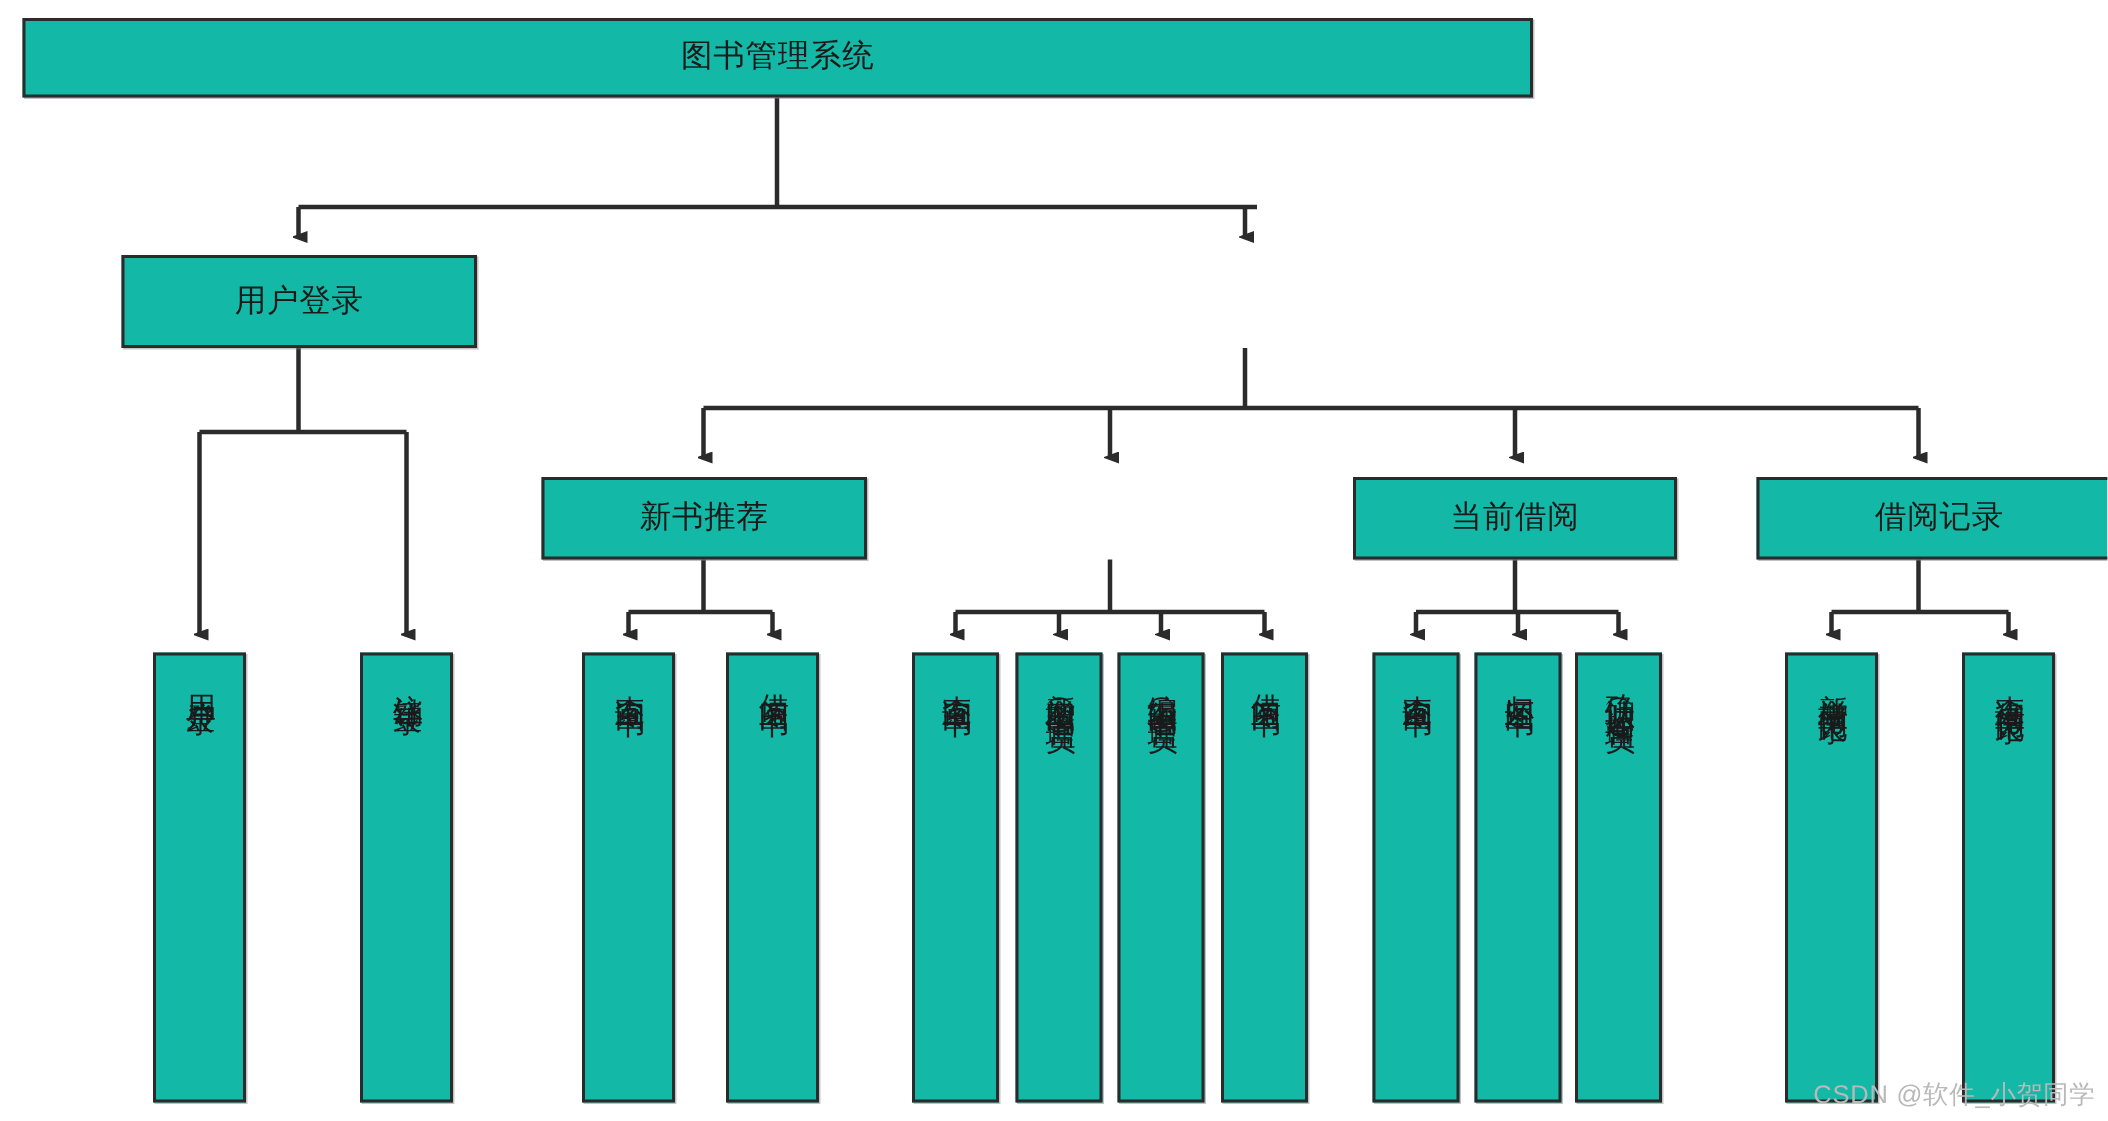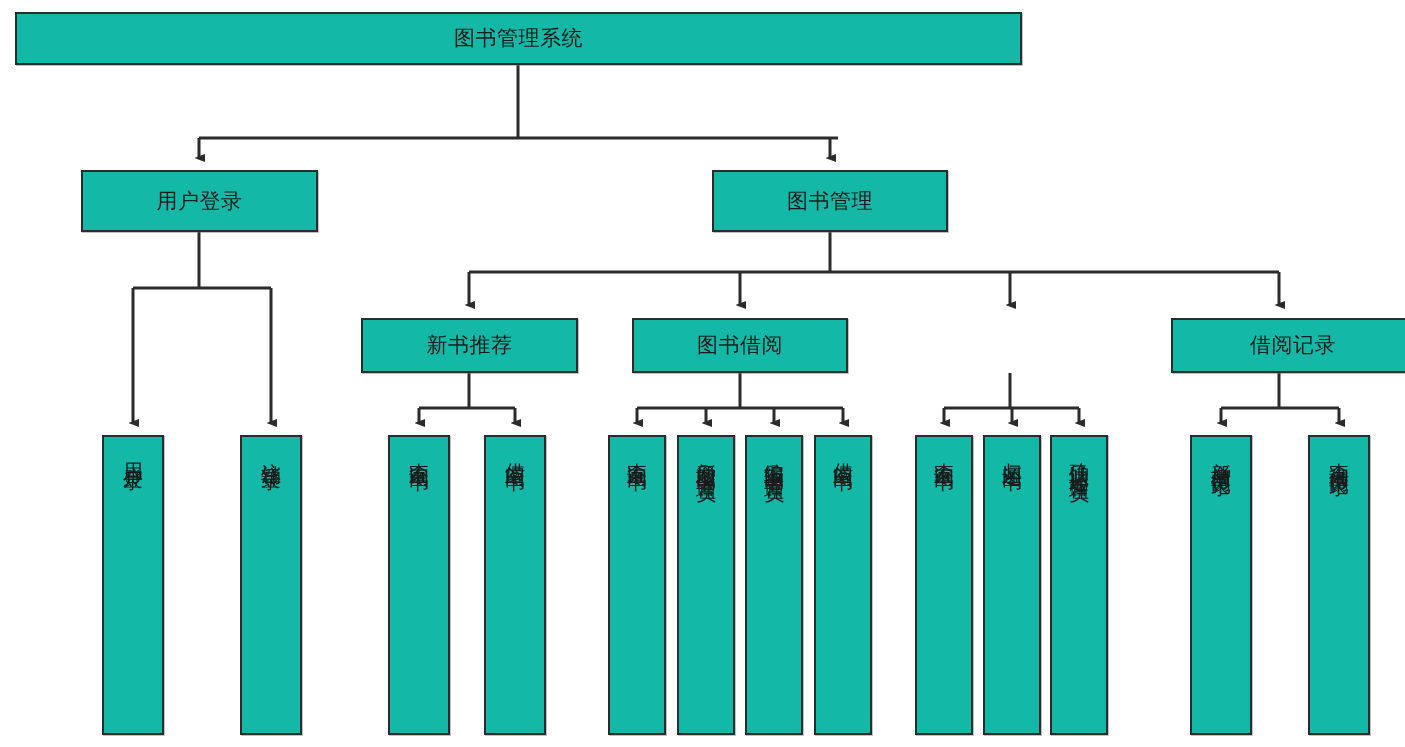--- a/index.html
+++ b/index.html
@@ -126,29 +126,26 @@
     </g>
   </svg>
 
   <div class="node horiz" style="left:15px; top:12px; width:1007px; height:53px;">
     <span class="label">图书管理系统</span>
   </div>
 
   <div class="node horiz" style="left:81px; top:170px; width:237px; height:62px;">
     <span class="label">用户登录</span>
   </div>
-  <div class="node horiz" style="left:712px; top:170px; width:236px; height:62px;">
-    <span class="label">图书管理</span>
-  </div>
 
   <div class="node horiz" style="left:361px; top:318px; width:217px; height:55px;">
     <span class="label">新书推荐</span>
   </div>
-  <div class="node horiz" style="left:632px; top:318px; width:216px; height:55px;">
-    <span class="label">图书借阅</span>
+  <div class="node horiz" style="left:902px; top:318px; width:216px; height:55px;">
+    <span class="label">当前借阅</span>
   </div>
   <div class="node horiz" style="left:1171px; top:318px; width:244px; height:55px;">
     <span class="label">借阅记录</span>
   </div>
 
   <div class="node vert" style="left:102px; top:435px; width:62px; height:300px;">
     <span class="label">用户登录</span>
   </div>
   <div class="node vert" style="left:240px; top:435px; width:62px; height:300px;">
     <span class="label">注销登录</span>
@@ -180,14 +177,15 @@
   <div class="node vert" style="left:1050px; top:435px; width:58px; height:300px;">
     <span class="label">确认归还（管理员）</span>
   </div>
   <div class="node vert" style="left:1190px; top:435px; width:62px; height:300px;">
     <span class="label">新增借阅记录</span>
   </div>
   <div class="node vert" style="left:1308px; top:435px; width:62px; height:300px;">
     <span class="label">查询借阅记录</span>
   </div>
 
+  <div id="watermark">CSDN @软件_小贺同学</div>
 
 </div>
 
 </body></html>

